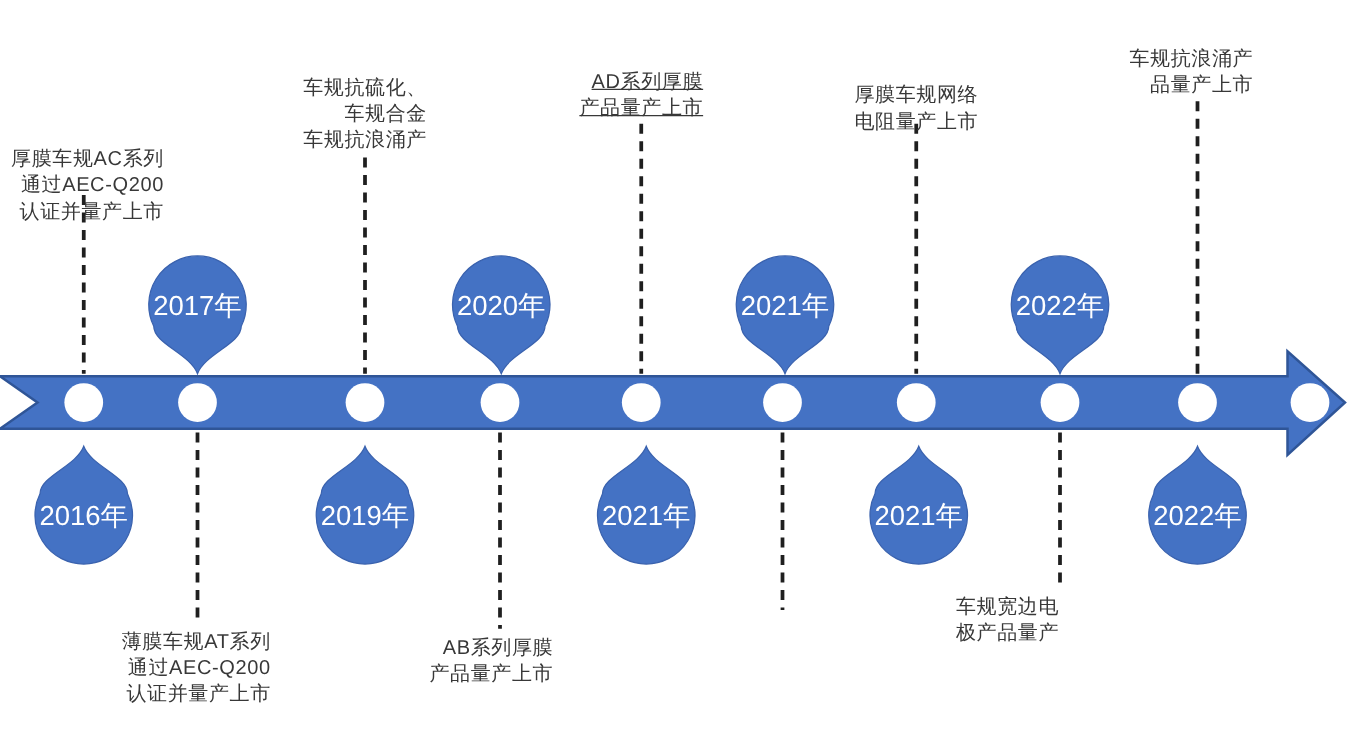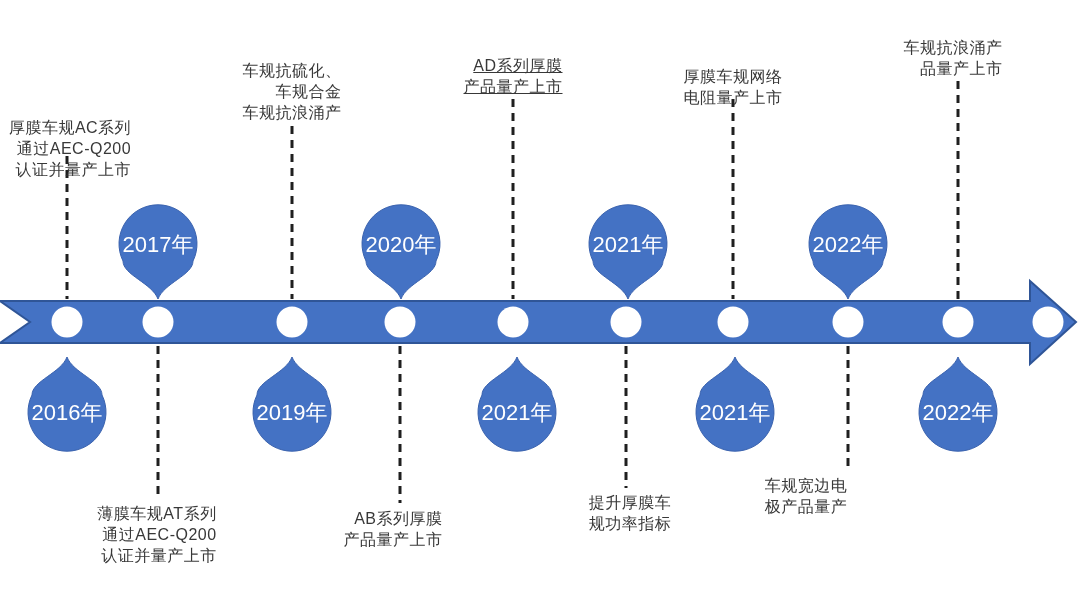--- a/index.html
+++ b/index.html
@@ -82,18 +82,16 @@
   <div class="annotation" style="left:733px; top:54px;margin-top:12px;">厚膜车规网络
 电阻量产上市</div>
   <div class="annotation" style="left:953px; top:37px;">车规抗浪涌产
 品量产上市</div>
 
   <div class="annotation" style="left:157px; top:503px;">薄膜车规AT系列
 通过AEC-Q200
 认证并量产上市</div>
   <div class="annotation" style="left:393px; top:508px;">AB系列厚膜
 产品量产上市</div>
-  <div class="annotation" style="left:630px; top:492px;">提升厚膜车
-规功率指标</div>
   <div class="annotation" style="left:806px; top:475px;">车规宽边电
 极产品量产</div>
 
 </div>
 
 </body></html>

